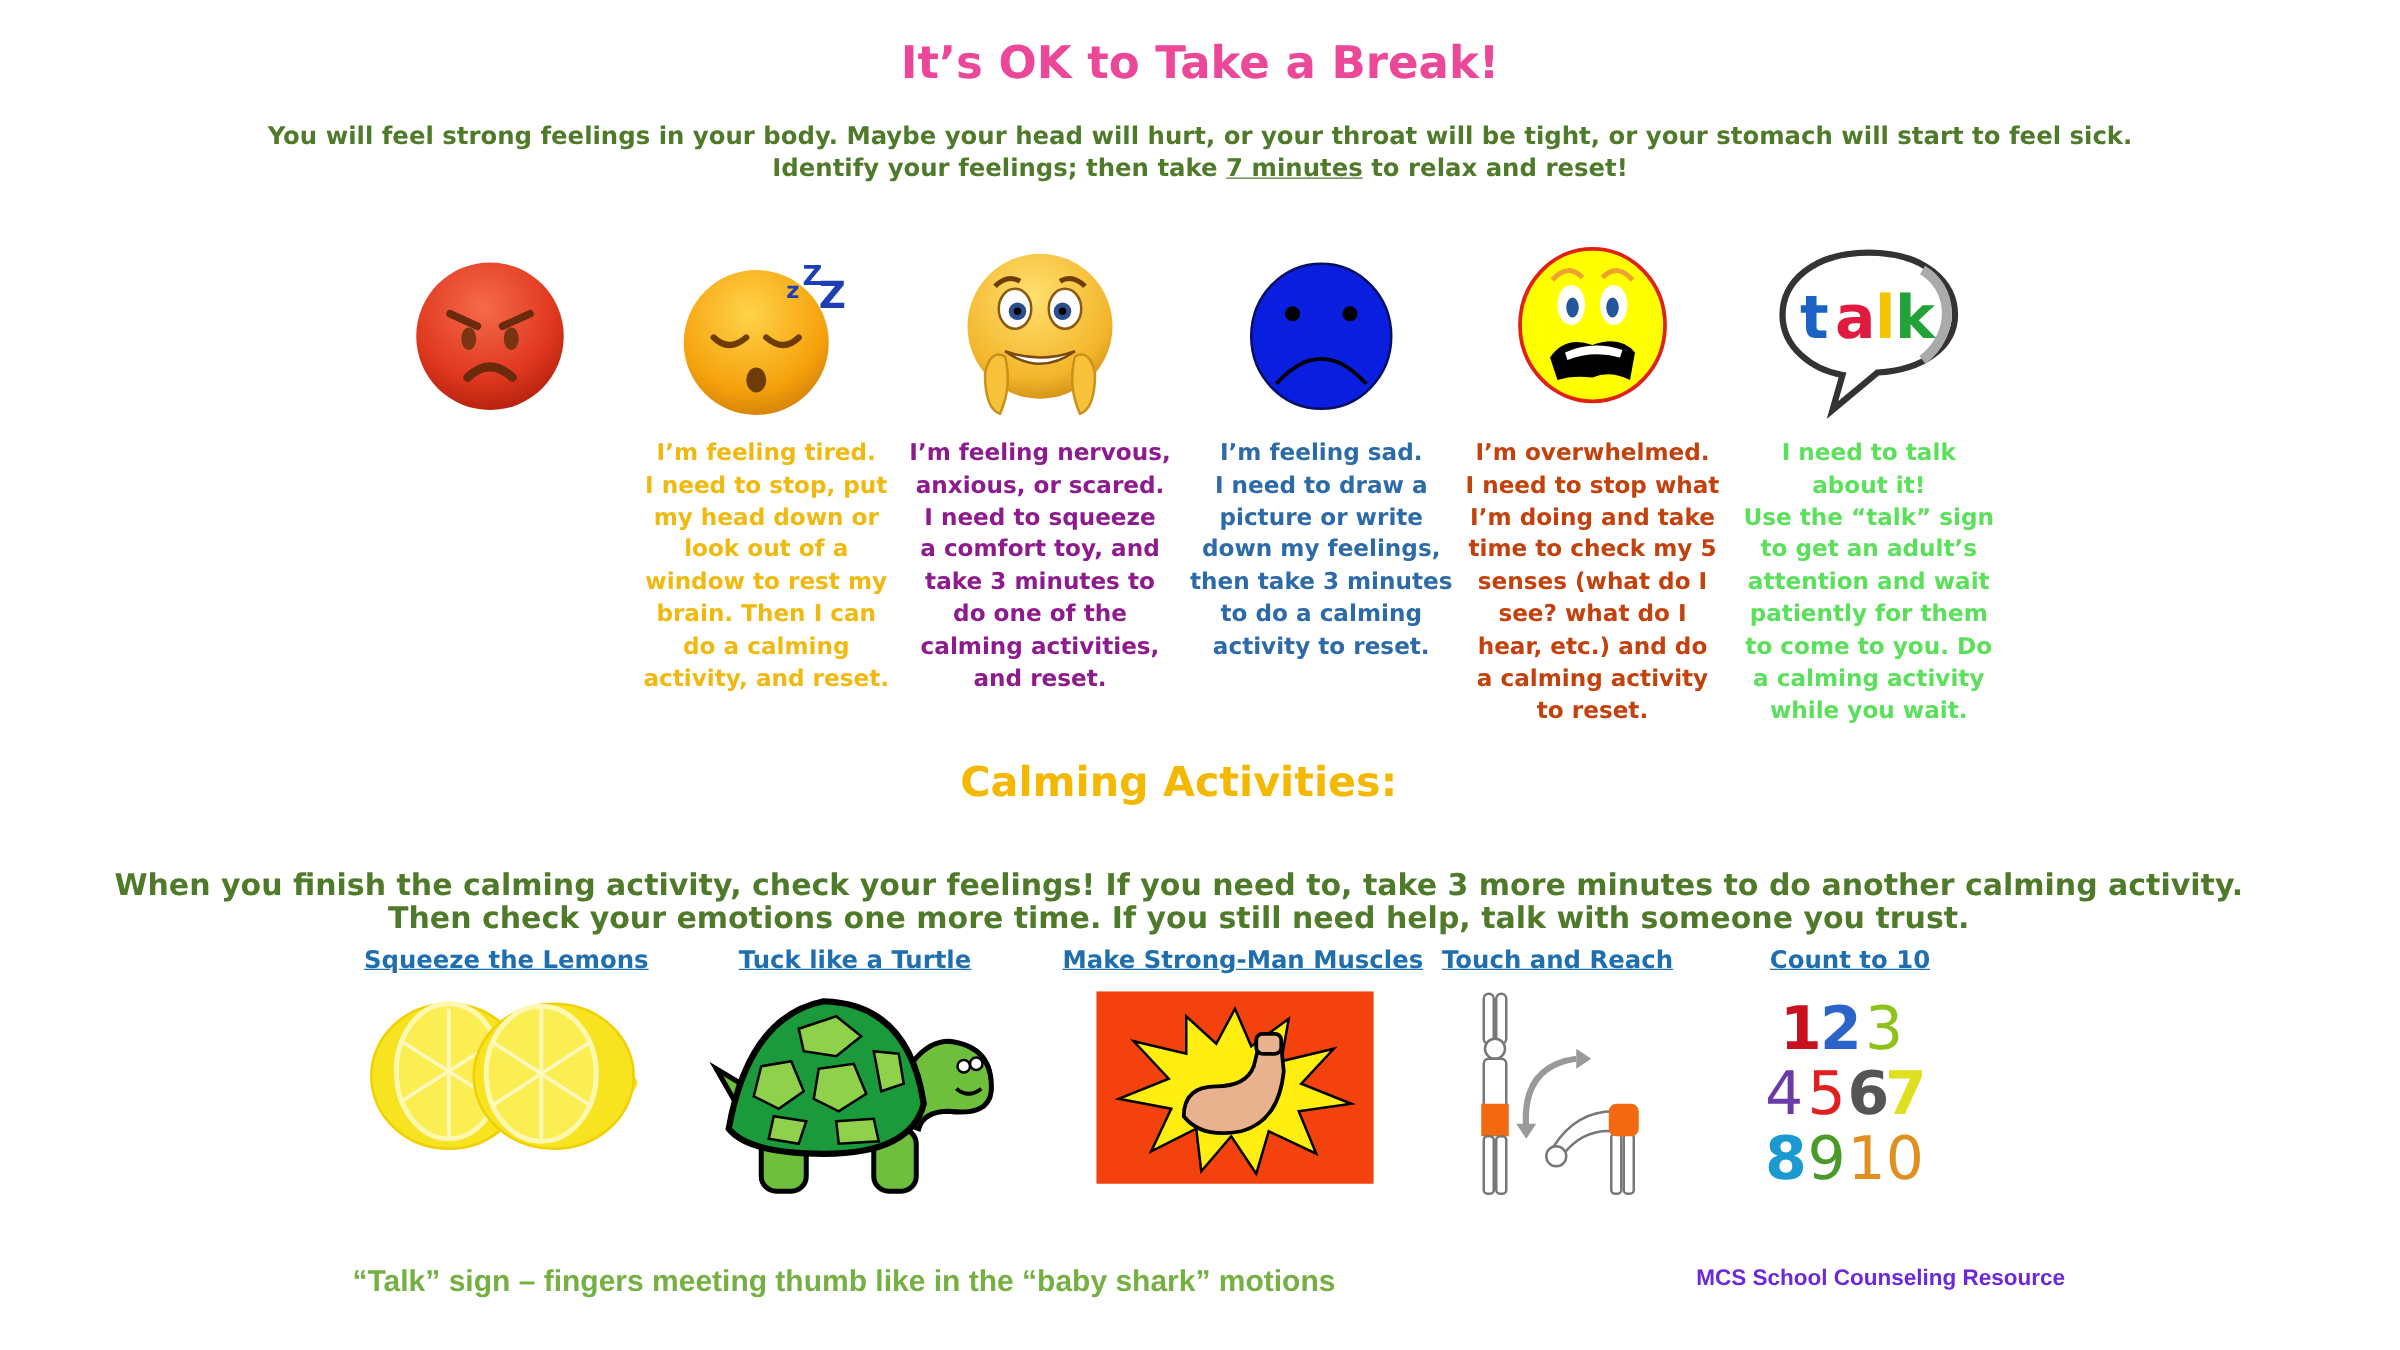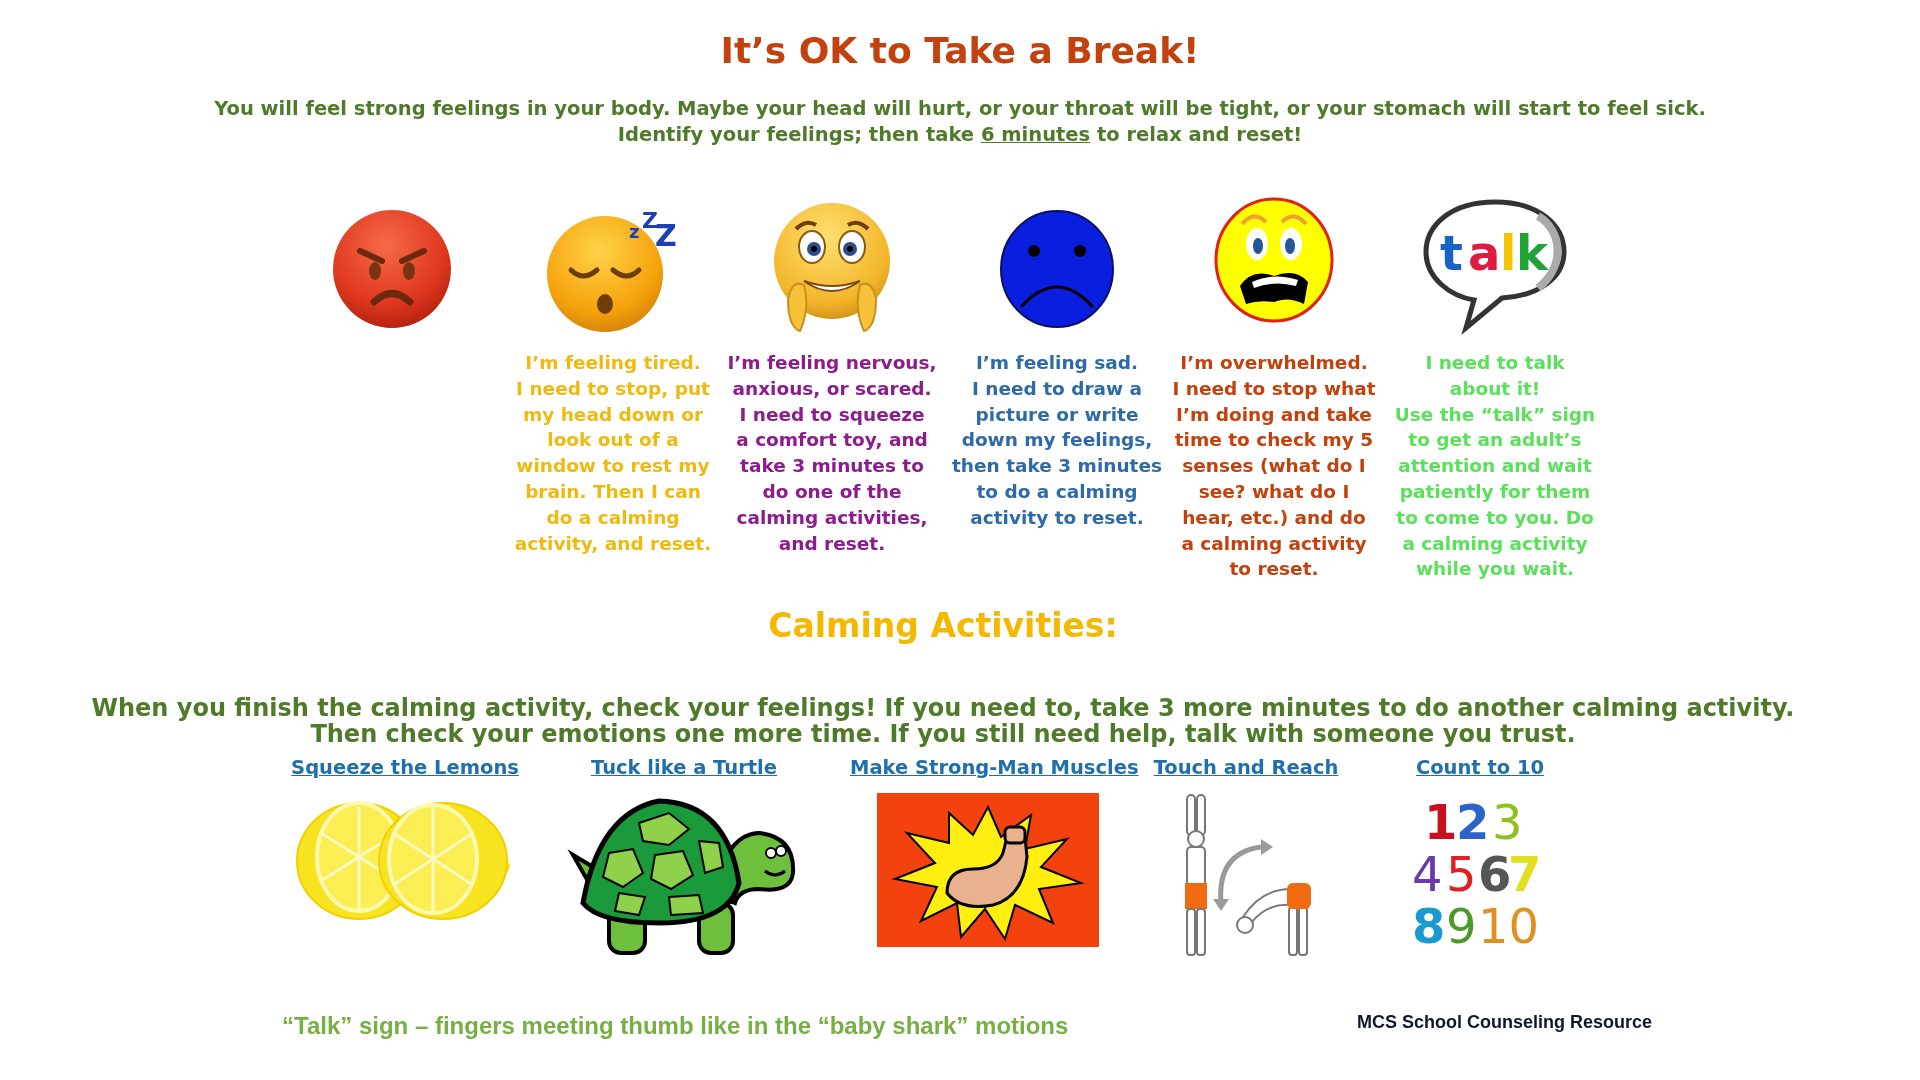--- a/index.html
+++ b/index.html
@@ -1,21 +1,21 @@
 <!DOCTYPE html>
 <html><head>
 <meta charset="utf-8">
 <style>
   * { box-sizing: border-box; margin: 0; padding: 0; }
   html, body { width: 1920px; height: 1080px; background: #ffffff; overflow: hidden; }
   body { position: relative; font-family: "DejaVu Sans", sans-serif; }
 
   .title {
     position: absolute; top: 30px; left: 0; width: 1920px; text-align: center;
-    font-size: 36px; font-weight: bold; color: #c2410c; letter-spacing: 0px;
+    font-size: 36px; font-weight: bold; color: #ec4899; letter-spacing: 0px;
   }
   .intro {
     position: absolute; top: 96px; left: 0; width: 1920px; text-align: center;
     font-size: 19.5px; font-weight: bold; color: #4f7a2a; line-height: 26px;
   }
   .intro u { text-decoration: underline; }
 
   .feelings { position: absolute; top: 196px; left: 0; width: 1920px; height: 400px; }
   .feeling {
     position: absolute; top: 0; width: 212px; text-align: center;
@@ -43,31 +43,31 @@
     text-decoration: underline; white-space: nowrap; cursor: pointer;
   }
   .activity .pic { margin-top: 14px; display: flex; justify-content: center; }
 
   .footer-left {
     position: absolute; top: 1012px; left: 282px;
     font-family: "Liberation Sans", sans-serif; font-size: 24px; font-weight: bold; color: #76b043;
   }
   .footer-right {
     position: absolute; top: 1012px; right: 268px;
-    font-family: "Liberation Sans", sans-serif; font-size: 18px; font-weight: bold; color: #0f172a;
+    font-family: "Liberation Sans", sans-serif; font-size: 18px; font-weight: bold; color: #6d28d9;
   }
 </style>
 </head>
 <body>
 
 <div class="title">It’s OK to Take a Break!</div>
 
 <div class="intro">
   <div>You will feel strong feelings in your body. Maybe your head will hurt, or your throat will be tight, or your stomach will start to feel sick.</div>
-  <div><span>Identify your feelings; then take </span><u>6 minutes</u><span> to relax and reset!</span></div>
+  <div><span>Identify your feelings; then take </span><u>7 minutes</u><span> to relax and reset!</span></div>
 </div>
 
 <div class="feelings">
 
   <div class="feeling" style="left:286px;">
     <div class="icon">
       <svg width="124" height="124" viewBox="0 0 124 124">
         <defs>
           <radialGradient id="gAngry" cx="45%" cy="30%" r="70%">
             <stop offset="0%" stop-color="#f56a4a"></stop>

